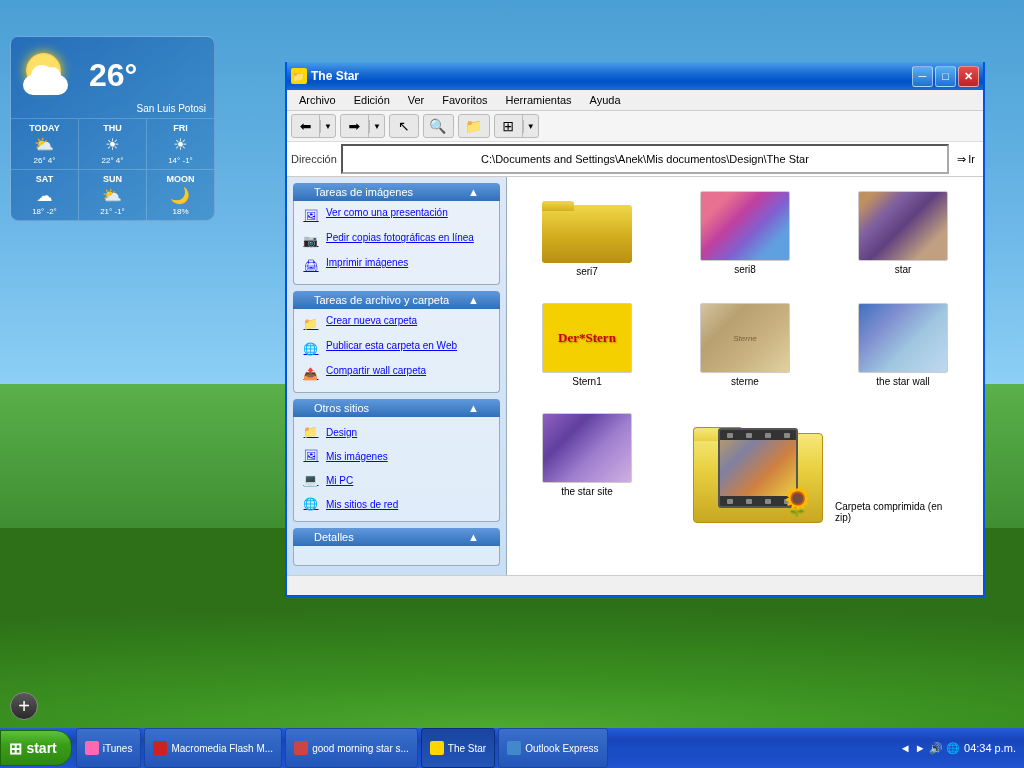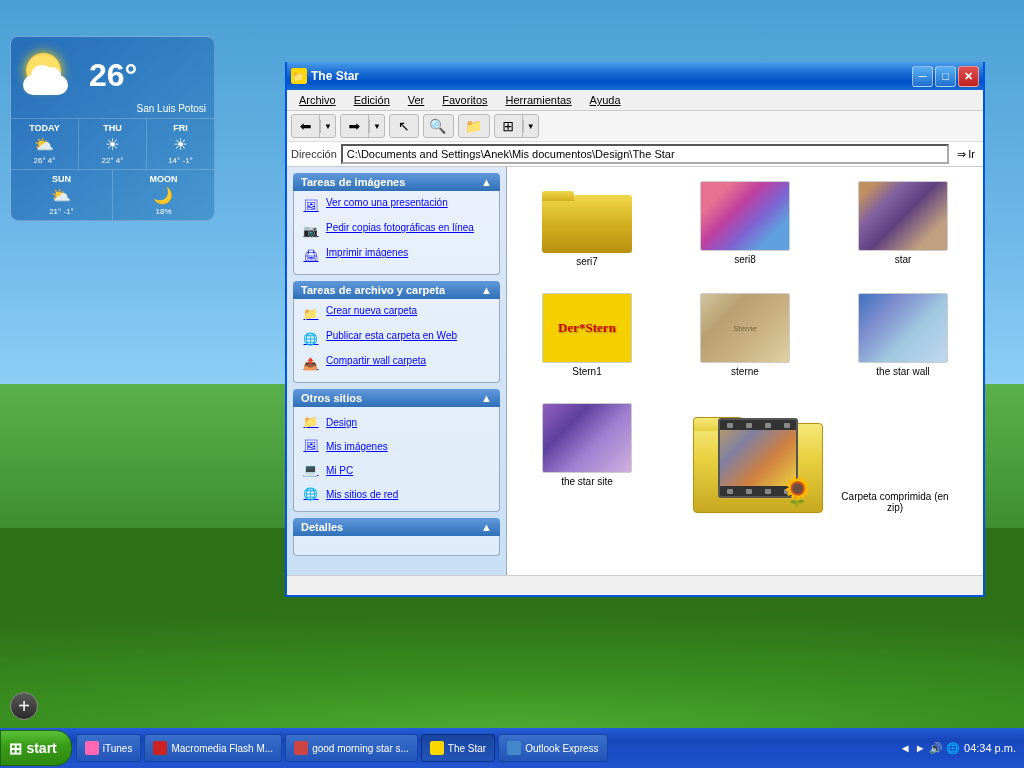--- a/index.html
+++ b/index.html
@@ -47,21 +47,21 @@
       font-weight: bold;
       font-size: 14px;
       padding: 0 14px 0 8px;
       cursor: pointer;
       display: flex;
       align-items: center;
       gap: 4px;
       margin-right: 4px;
     }
     .taskbar-btn {
-      height: 28px;
+      height: 40px;
       background: linear-gradient(180deg, #3a6fcc 0%, #2255b8 100%);
       border: 1px solid #1a45a0;
       border-radius: 3px;
       color: white;
       font-size: 10px;
       padding: 0 8px;
       cursor: pointer;
       display: flex;
       align-items: center;
       gap: 4px;
@@ -247,21 +247,20 @@
       background: linear-gradient(180deg, #5ab0f0 0%, #2070d0 100%);
     }
     .title-btn.close { background: linear-gradient(180deg, #e05050 0%, #c02020 100%); }
 
     #explorer-menubar {
       background: #f0f0f0;
       display: flex;
       padding: 2px 4px;
       border-bottom: 1px solid #ccc;
       gap: 2px;
-      text-decoration: underline;
     }
     .menu-item {
       padding: 2px 8px;
       cursor: pointer;
       font-size: 11px;
       border-radius: 3px;
     }
 
     #explorer-toolbar {
       background: #f5f5f5;
@@ -306,25 +305,26 @@
       border-bottom: 1px solid #ccc;
       gap: 4px;
     }
     #address-label {
       font-size: 11px;
       color: #333;
       white-space: nowrap;
     }
     #address-input {
       flex: 1;
-      height: 20px;
+      height: 30px;
       border: 2px inset #aaa;
       font-size: 11px;
       padding: 0 4px;
       background: white;
+      text-align: center;
     }
     #address-go {
       display: flex;
       align-items: center;
       gap: 2px;
       cursor: pointer;
       padding: 2px 4px;
       font-size: 11px;
     }
 
@@ -342,22 +342,22 @@
       overflow-y: auto;
       flex-shrink: 0;
     }
     .sidebar-section {
       margin: 6px 6px 4px;
     }
     .sidebar-section-header {
       background: linear-gradient(180deg, #6098dc 0%, #3070b8 100%);
       color: white;
       font-size: 11px;
-      font-weight: bold;
-      padding: 3px 8px;
+      font-weight: normal;
+      padding: 3px 21px;
       border-radius: 4px 4px 0 0;
       display: flex;
       justify-content: space-between;
       align-items: center;
       cursor: pointer;
     }
     .sidebar-section-content {
       background: rgba(255,255,255,0.4);
       border: 1px solid #9ab;
       border-top: none;
@@ -505,20 +505,25 @@
       <div class="weather-day-icon">☀</div>
       <div class="weather-day-temps">22° 4°</div>
     </div>
     <div class="weather-day">
       <div class="weather-day-name">FRI</div>
       <div class="weather-day-icon">☀</div>
       <div class="weather-day-temps">14° -1°</div>
     </div>
   </div>
   <div id="weather-forecast">
+    <div class="forecast-item">
+      <div class="weather-day-name">SAT</div>
+      <div class="weather-day-icon">☁</div>
+      <div class="weather-day-temps">18° -2°</div>
+    </div>
     <div class="forecast-item">
       <div class="weather-day-name">SUN</div>
       <div class="weather-day-icon">⛅</div>
       <div class="weather-day-temps">21° -1°</div>
     </div>
     <div class="forecast-item">
       <div class="weather-day-name">MOON</div>
       <div class="weather-day-icon">🌙</div>
       <div class="weather-day-temps">18%</div>
     </div>
@@ -727,21 +732,21 @@
               <div style="position:absolute;bottom:0;left:0;right:0;height:10px;background:#333;display:flex;justify-content:space-around;align-items:center;">
                 <div style="width:6px;height:5px;background:#888;border-radius:1px;"></div>
                 <div style="width:6px;height:5px;background:#888;border-radius:1px;"></div>
                 <div style="width:6px;height:5px;background:#888;border-radius:1px;"></div>
                 <div style="width:6px;height:5px;background:#888;border-radius:1px;"></div>
               </div>
             </div>
 
             <div style="position:absolute;bottom:5px;right:8px;font-size:28px;">🌻</div>
           </div>
-          <div class="file-name" style="max-width:120px;text-align:center;">Carpeta comprimida (en zip)</div>
+          <div class="file-name" style="max-width:120px;text-align:left;">Carpeta comprimida (en zip)</div>
         </div>
 
       </div>
     </div>
   </div>
 
   <div id="status-bar">
     <span></span>
   </div>
 </div>

